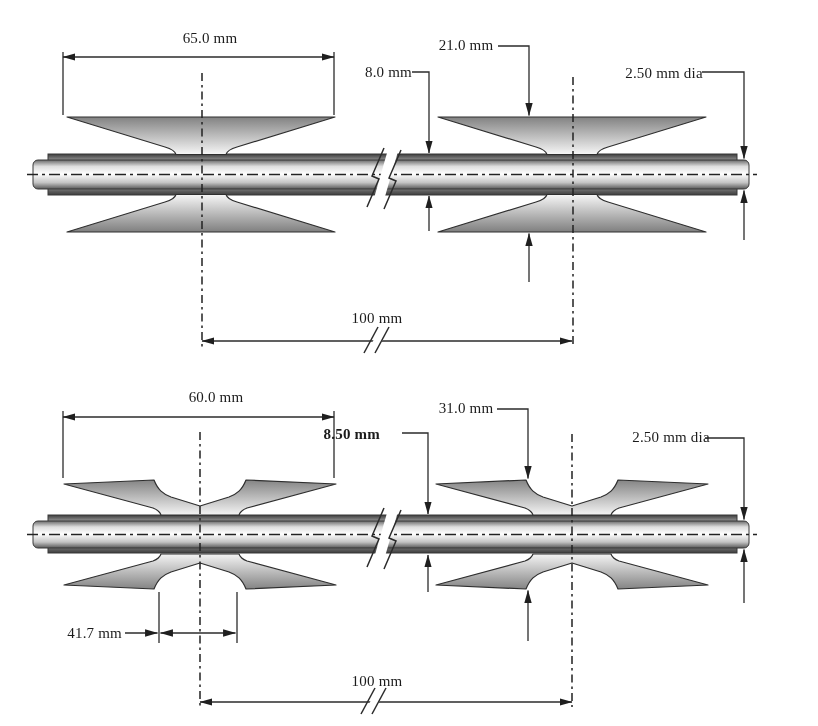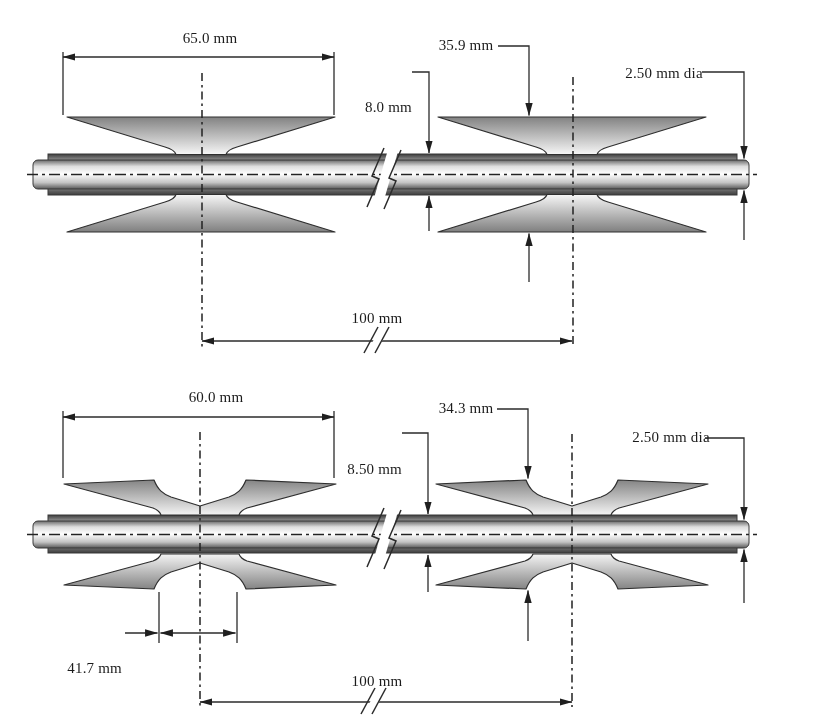--- a/index.html
+++ b/index.html
@@ -1,21 +1,21 @@
 <!DOCTYPE html>
 <html><head>
 <meta charset="utf-8">
 <style>
   html,body{margin:0;padding:0;background:#ffffff;}
   .stage{position:relative;width:818px;height:726px;background:#ffffff;overflow:hidden;
          font-family:"Liberation Serif", serif;padding-left:20px;}
   .stage svg{position:absolute;left:0;top:0;}
   .lbl{position:absolute;font-size:15px;color:#1b1b1b;white-space:nowrap;
        transform:translate(-50%,-50%);letter-spacing:0.2px;}
-  .lbl.r{transform:translate(-100%,-50%);margin-top:35px;}
+  .lbl.r{transform:translate(-100%,-50%);}
 </style>
 </head>
 <body>
 
 <div class="stage">
 
 <svg width="818" height="726" viewBox="0 0 818 726">
   <defs>
     <marker id="arr" viewBox="0 0 12 8" refX="11.5" refY="4" markerWidth="13" markerHeight="9" orient="auto-start-reverse" markerUnits="userSpaceOnUse">
       <path d="M0,0.6 L12,4 L0,7.4 Z" fill="#1f1f1f"></path>
@@ -176,24 +176,24 @@
     <g>
       <polygon points="365,713 376,689 385,689 374,713" fill="#ffffff"></polygon>
       <line x1="361" y1="714" x2="375" y2="688" stroke="#2b2b2b" stroke-width="1.5"></line>
       <line x1="372" y1="714" x2="386" y2="688" stroke="#2b2b2b" stroke-width="1.5"></line>
     </g>
   </g>
 </svg>
 
 <div class="lbl" style="left:210px; top:38px;">65.0 mm</div>
 <div class="lbl r" style="left:412px; top:72px;">8.0 mm</div>
-<div class="lbl" style="left:466px; top:45px;">35.9 mm</div>
+<div class="lbl" style="left:466px; top:45px;">21.0 mm</div>
 <div class="lbl" style="left:664px; top:73px;">2.50 mm dia</div>
 <div class="lbl" style="left:377px; top:318px;">100 mm</div>
 
 <div class="lbl" style="left:216px; top:397px;">60.0 mm</div>
-<div class="lbl r" style="left:402px; top:434px;">8.50 mm</div>
-<div class="lbl" style="left:466px; top:408px;">34.3 mm</div>
+<div class="lbl r" style="left:380px; top:434px;font-weight:bold;">8.50 mm</div>
+<div class="lbl" style="left:466px; top:408px;">31.0 mm</div>
 <div class="lbl" style="left:671px; top:437px;">2.50 mm dia</div>
 <div class="lbl r" style="left:122px; top:633px;">41.7 mm</div>
 <div class="lbl" style="left:377px; top:681px;">100 mm</div>
 
 </div>
 
 </body></html>

